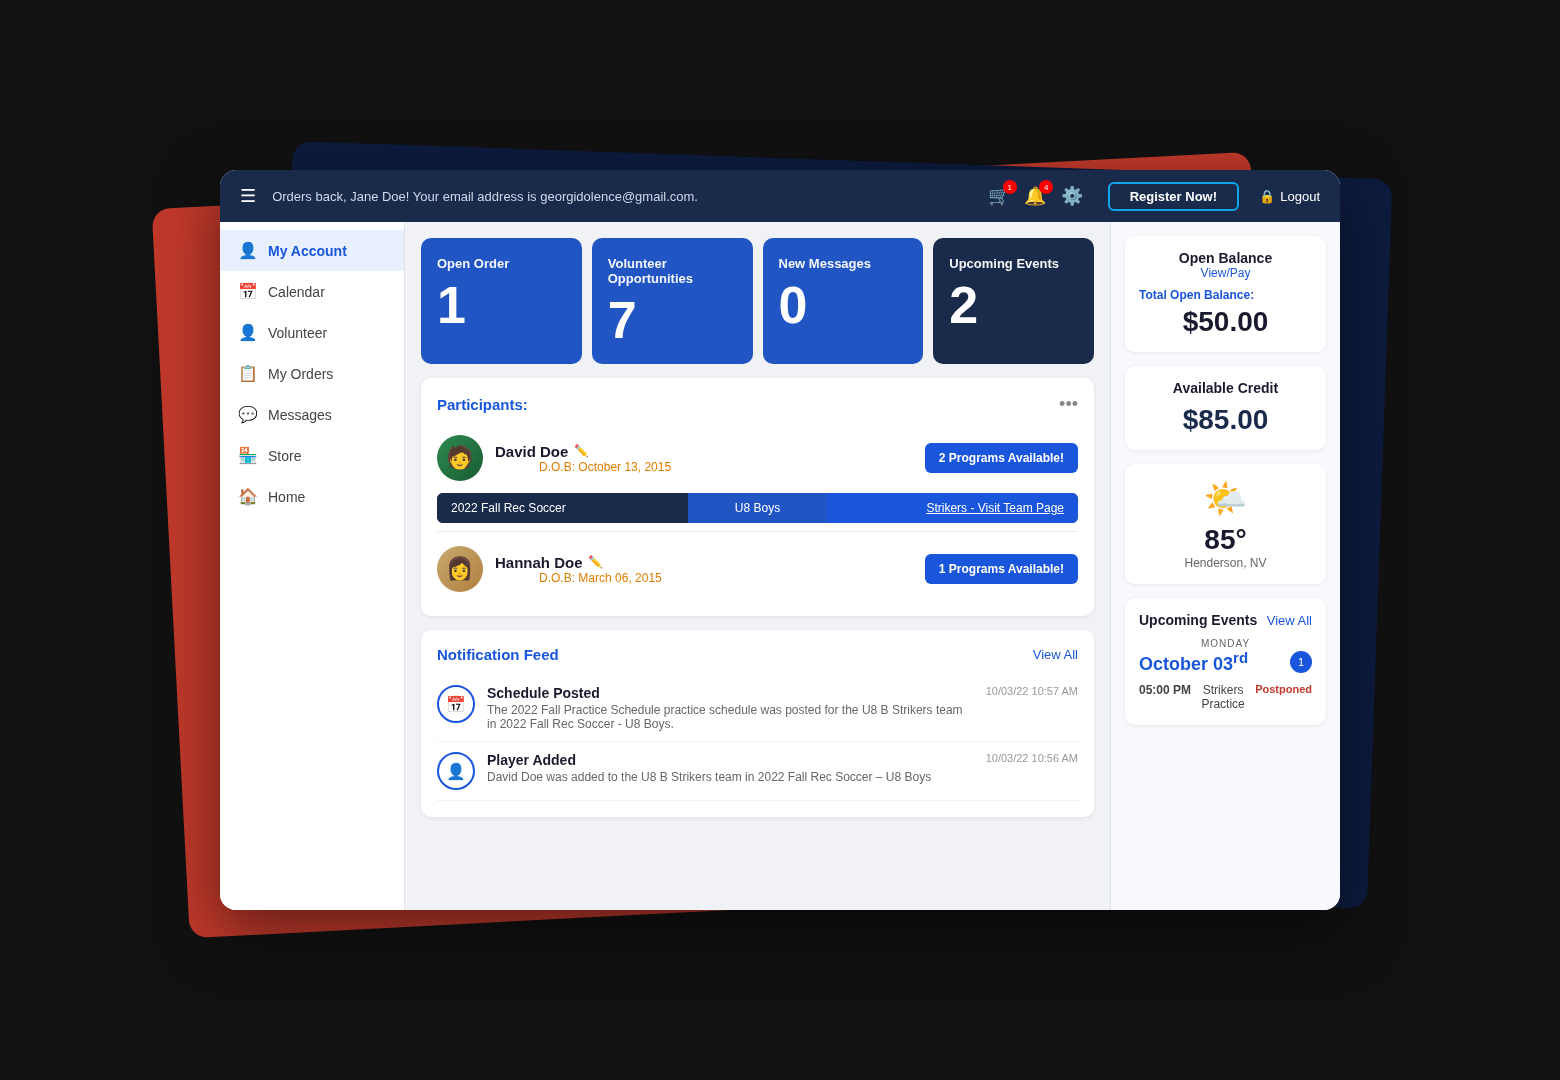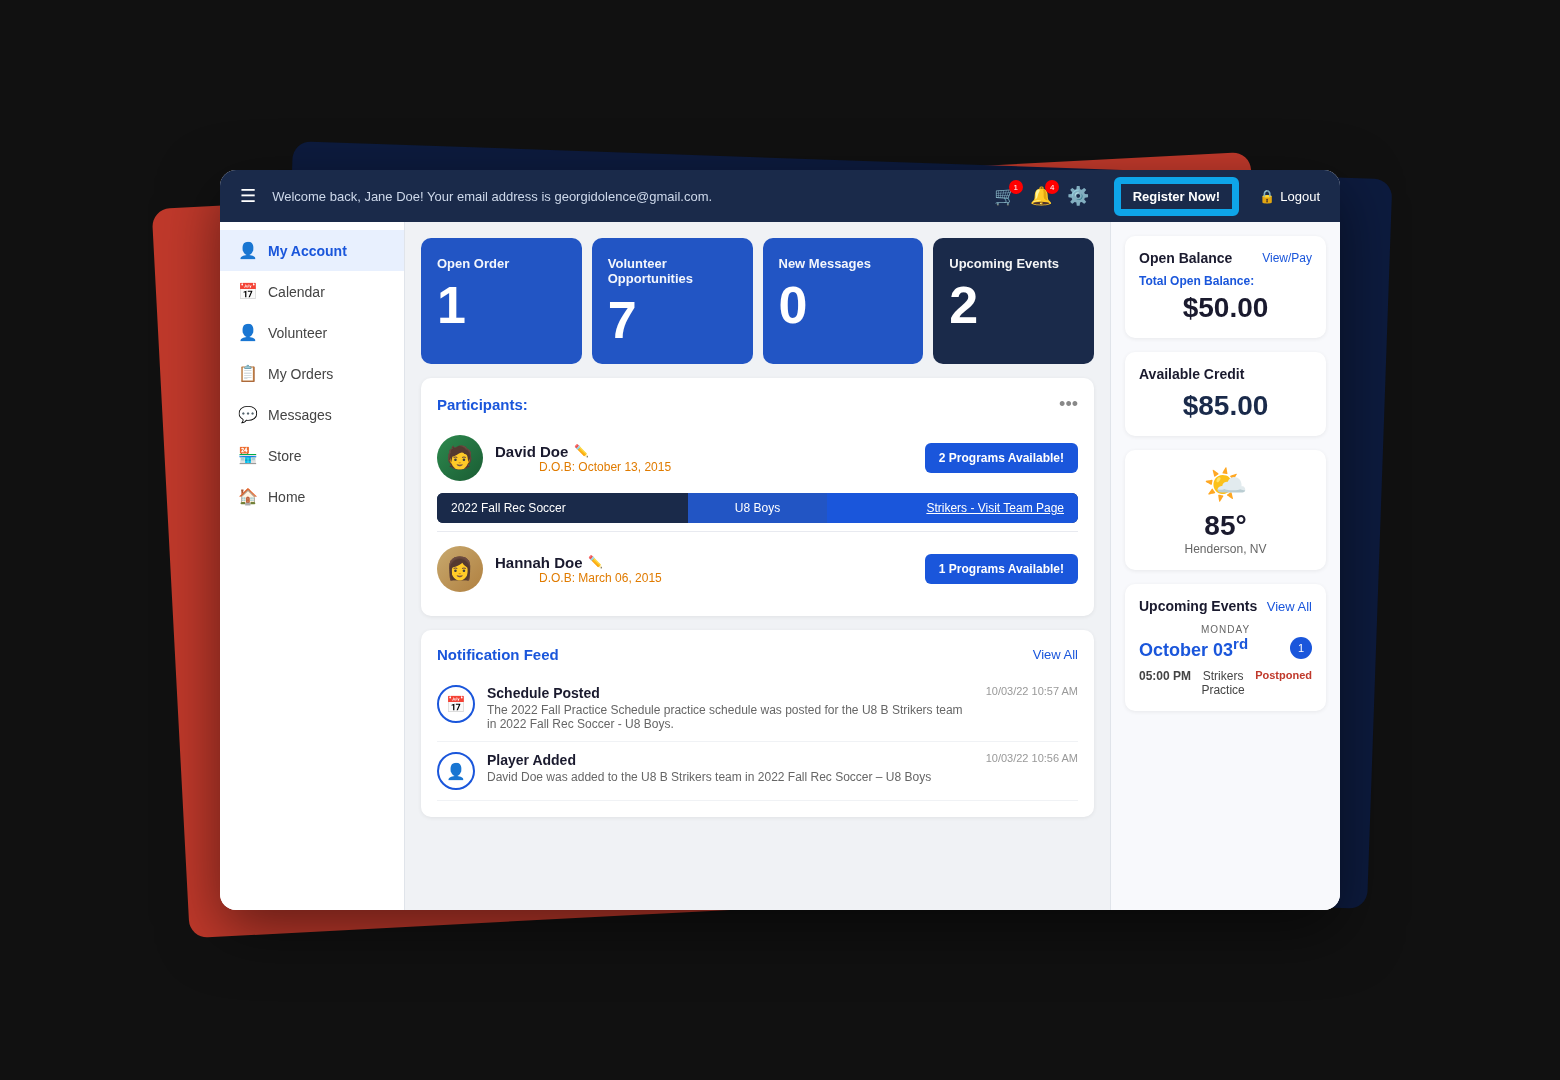--- a/index.html
+++ b/index.html
@@ -98,23 +98,23 @@
       border-radius: 50%;
       width: 14px;
       height: 14px;
       font-size: 8px;
       display: flex;
       align-items: center;
       justify-content: center;
     }
     .btn-register {
       background: transparent;
-      border: 7px solid #0ea5e9;
-      color: white;
-      padding: 5px 12px;
+      border: 2px solid #0ea5e9;
+      color: white;
+      padding: 5px 20px;
       border-radius: 6px;
       cursor: pointer;
       font-size: 13px;
       font-weight: 600;
       margin-left: 10px;
     }
     .btn-logout {
       background: transparent;
       border: none;
       color: white;
@@ -391,20 +391,21 @@
       background: white;
       border-radius: 10px;
       padding: 14px;
       box-shadow: 0 1px 4px rgba(0,0,0,0.07);
     }
     .panel-card-header {
       display: flex;
       justify-content: space-between;
       align-items: center;
       margin-bottom: 8px;
+      flex-direction: column;
     }
     .panel-card-title {
       font-size: 14px;
       font-weight: 700;
       color: #1a1a2e;
     }
     .panel-total-label {
       font-size: 12px;
       color: #1a56db;
       font-weight: 700;
@@ -523,21 +524,21 @@
 <body>
 
 <div class="scene">
   <div class="bg-card-red"></div>
   <div class="bg-card-dark"></div>
 
   <div class="app-window">
 
     <nav class="navbar">
       <span class="navbar-menu-icon">☰</span>
-      <span class="navbar-welcome">Welcome back, Jane Doe! Your email address is georgidolence@gmail.com.</span>
+      <span class="navbar-welcome">Orders back, Jane Doe! Your email address is georgidolence@gmail.com.</span>
       <div class="navbar-icons">
         <div class="nav-icon-wrap">
           <span>🛒</span>
           <span class="nav-badge">1</span>
         </div>
         <div class="nav-icon-wrap">
           <span>🔔</span>
           <span class="nav-badge">4</span>
         </div>
         <div class="nav-icon-wrap">

